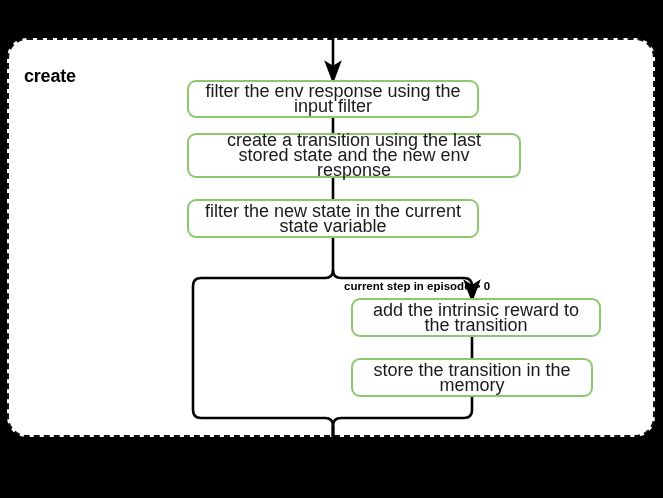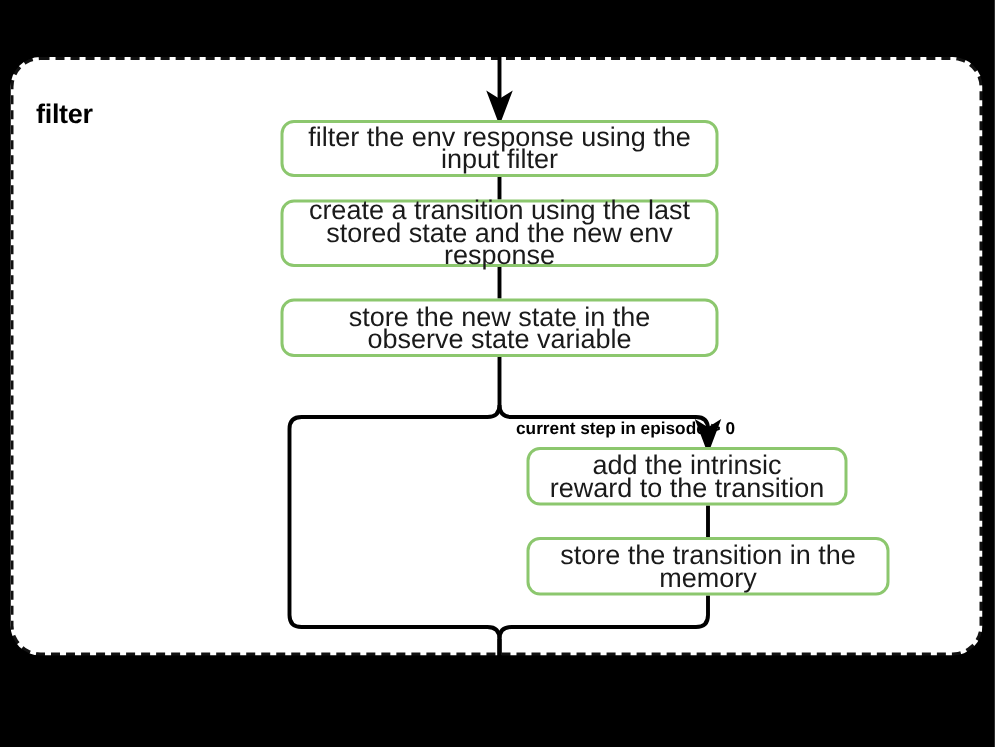--- a/index.html
+++ b/index.html
@@ -56,44 +56,44 @@
     display: flex;
     align-items: center;
     justify-content: center;
     text-align: center;
     color: #1a1a1a;
     font-size: 18px;
     line-height: 15px;
     padding: 2px 12px;
   }
   #node-filter      { left: 187px; top: 80px;  width: 292px; height: 38px; }
-  #node-transition  { left: 187px; top: 133px; width: 292px; height: 45px; }
+  #node-transition  { left: 187px; top: 133px; width: 334px; height: 45px; }
   #node-storestate  { left: 187px; top: 199px; width: 292px; height: 39px; }
-  #node-intrinsic   { left: 351px; top: 298px; width: 214px; height: 39px; }
+  #node-intrinsic   { left: 351px; top: 298px; width: 250px; height: 39px; }
   #node-memory      { left: 351px; top: 358px; width: 242px; height: 39px; }
   
   #branch-label {
     position: absolute;
     left: 344px;
     top: 256px;
     font-size: 11.5px;
     font-weight: bold;
     color: #000000;
     white-space: nowrap;
     margin-top: 24px;
   }
 </style>
 </head>
 <body>
 
 <div id="canvas">
 
   <div id="container"></div>
 
-  <div id="group-title">filter</div>
+  <div id="group-title">create</div>
 
   <svg id="edges" viewBox="0 0 663 498" xmlns="http://www.w3.org/2000/svg">
     <defs>
       <marker id="arrowhead" markerWidth="9" markerHeight="9" refX="4.5" refY="4" orient="auto" markerUnits="strokeWidth">
         <path d="M0,0.6 L9,4 L0,7.4 L2.1,4 Z" fill="#000000"></path>
       </marker>
     </defs>
 
     <path d="M333,27 L333,72" fill="none" stroke="#000000" stroke-width="2.6" marker-end="url(#arrowhead)"></path>
 
@@ -112,21 +112,21 @@
 
     <path d="M472,397 L472,410 Q472,418 464,418 L341,418 Q333,418 333,426 L333,440" fill="none" stroke="#000000" stroke-width="2.6"></path>
 
     <path d="M333,426 L333,452" fill="none" stroke="#000000" stroke-width="2.6"></path>
   </svg>
 
   <div class="node" id="node-filter">filter the env response using the input filter</div>
 
   <div class="node" id="node-transition">create a transition using the last stored state and the new env response</div>
 
-  <div class="node" id="node-storestate">store the new state in the observe state variable</div>
+  <div class="node" id="node-storestate">filter the new state in the current state variable</div>
 
   <div class="node" id="node-intrinsic">add the intrinsic reward to the transition</div>
 
   <div class="node" id="node-memory">store the transition in the memory</div>
 
   <div id="branch-label">current step in episode &gt; 0</div>
 
 </div>
 
 </body></html>

